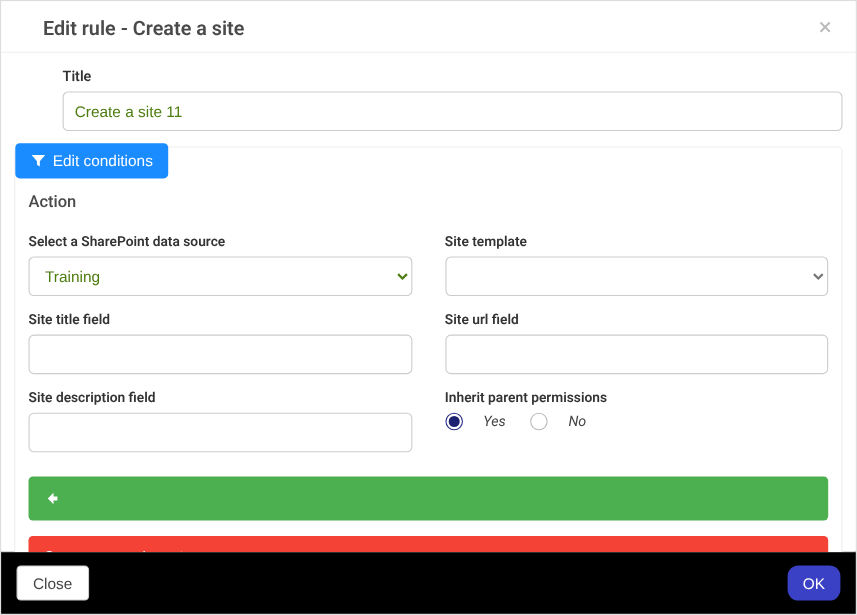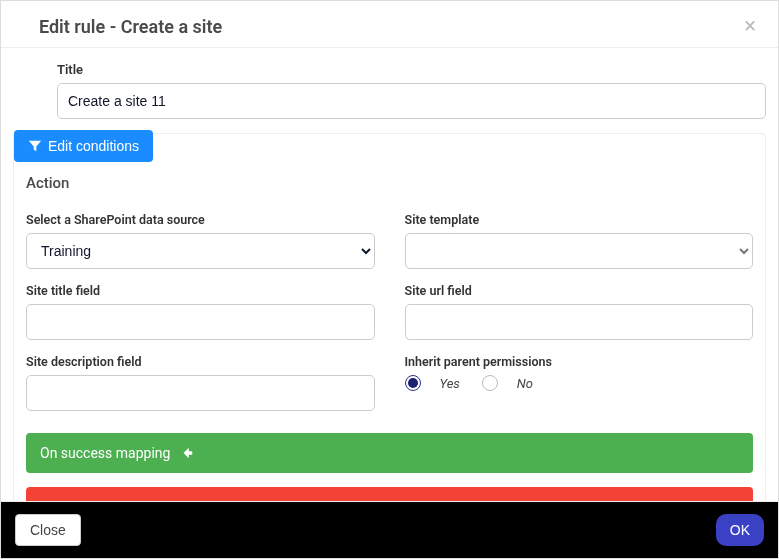--- a/index.html
+++ b/index.html
@@ -51,21 +51,21 @@
       margin-bottom: 6px;
     }
     .text-input, .select-input {
       width: 100%;
       height: 36px;
       padding: 6px 10px;
       font-size: 14px;
       border: 1px solid #ccc;
       border-radius: 5px;
       background: #fff;
-      color: #0f172a;
+      color: #4d7c0f;
     }
     .select-input { padding-right: 28px; }
     .panel {
       border: 1px solid #eee;
       border-radius: 4px;
       background: #fff;
       padding: 18px 12px 14px 12px;
       position: relative;
     }
     .edit-cond-wrap {
@@ -231,21 +231,20 @@
             <label class="radio-item">
               <span class="radio-dot"></span>
               <span class="radio-label">No</span>
             </label>
           </div>
         </div>
 
       </div>
 
       <div class="banner success">
-        <span>On success mapping</span>
         <svg class="icon-svg" viewBox="0 0 16 16">
           <path d="M10 2 4 8l6 6V10h4V6h-4V2z"></path>
         </svg>
       </div>
 
       <div class="banner error">
         <span>On error mapping</span>
         <svg class="icon-svg" viewBox="0 0 16 16">
           <path d="M8 1 0 15h16L8 1zm-1 5h2v5H7V6zm0 6h2v2H7v-2z"></path>
         </svg>

